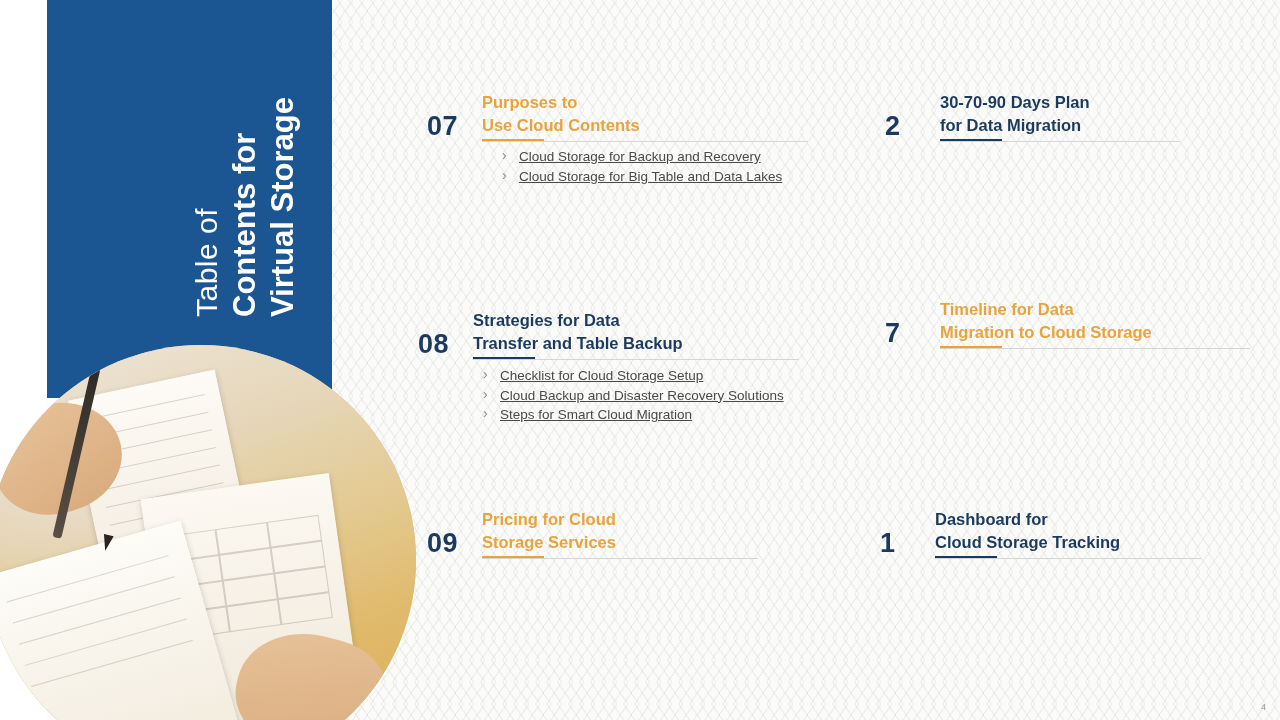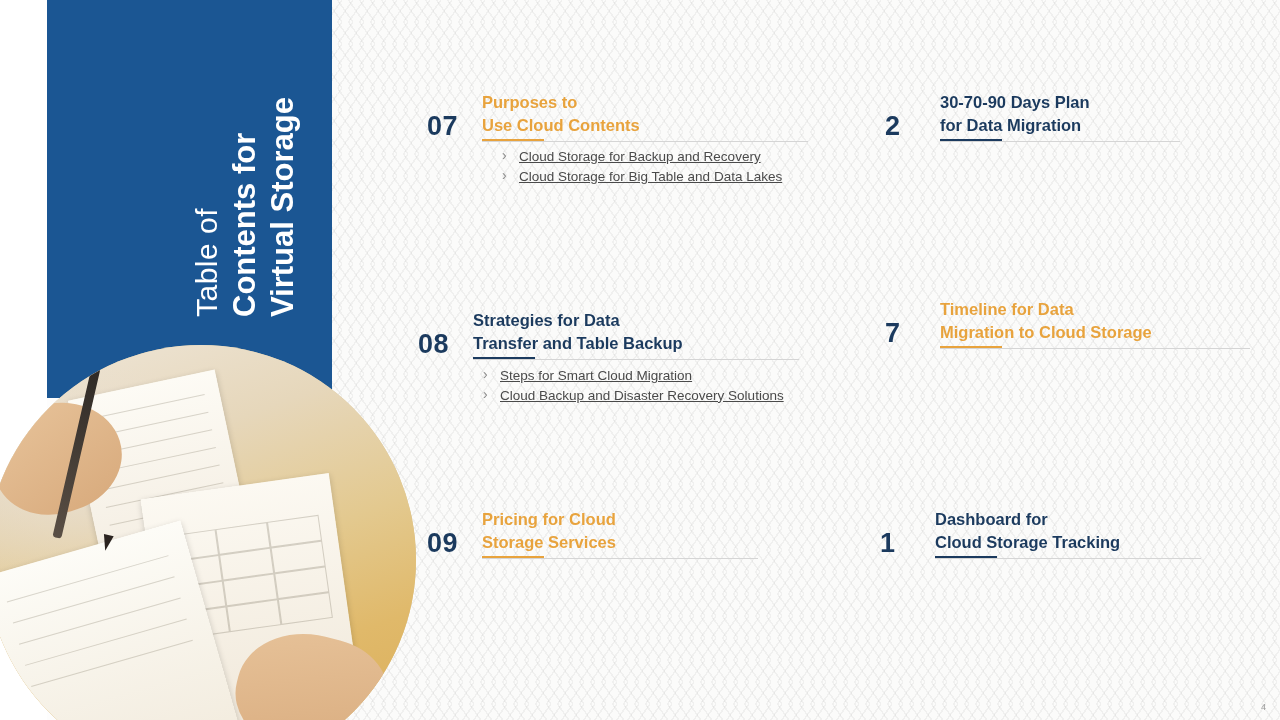--- a/index.html
+++ b/index.html
@@ -285,22 +285,23 @@
     </ul>
   </div>
 
   <div class="entry" style="left:418px; top:313px; width:400px;">
     <div class="num">08</div>
     <div class="heading navy">Strategies for Data
 Transfer and Table Backup</div>
     <div class="hr-accent navy" style="top:44px; width:62px;"></div>
     <div class="hr-thin" style="top:46px; width:326px;"></div>
     <ul class="bullets" style="top:53px; width:360px; left:63px;">
+      <li>Checklist for Cloud Storage Setup</li>
+      <li>Cloud Backup and Disaster Recovery Solutions</li>
       <li>Steps for Smart Cloud Migration</li>
-      <li>Cloud Backup and Disaster Recovery Solutions</li>
     </ul>
   </div>
 
   <div class="entry" style="left:427px; top:512px; width:400px;">
     <div class="num">09</div>
     <div class="heading amber">Pricing for Cloud
 Storage Services</div>
     <div class="hr-accent amber" style="top:44px; width:62px;"></div>
     <div class="hr-thin" style="top:46px; width:276px;"></div>
   </div>

